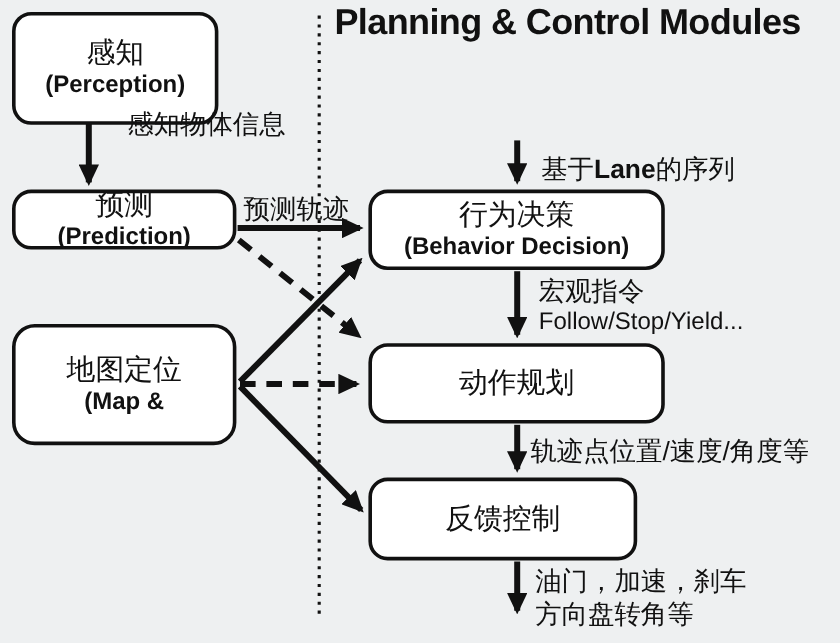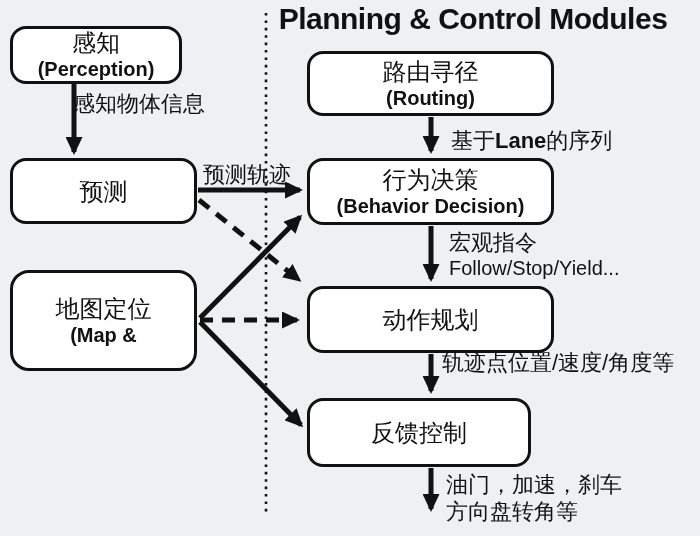--- a/index.html
+++ b/index.html
@@ -38,22 +38,22 @@
     color:var(--stroke);
     white-space:nowrap;
   }
   .node .en{
     font-size:20px;
     font-weight:bold;
     line-height:25px;
     color:var(--stroke);
     white-space:nowrap;
   }
-  #perception-box{left:10px;top:10px;width:172px;height:58px;margin-top:16px;}
-  #prediction-box{left:10px;top:158px;width:187px;height:66px;}
+  #perception-box{left:10px;top:10px;width:172px;height:94px;}
+  #prediction-box{left:10px;top:158px;width:187px;height:50px;}
   #map-box{left:10px;top:270px;width:187px;height:101px;border-radius:19px;}
   #routing-box{left:307px;top:51px;width:247px;height:65px;}
   #behavior-box{left:307px;top:158px;width:247px;height:67px;}
   #motion-box{left:307px;top:286px;width:247px;height:67px;}
   #feedback-box{left:307px;top:398px;width:224px;height:69px;}
 
   .diagram-title{
     position:absolute;
     left:268px;top:2px;width:410px;
     text-align:center;
@@ -64,26 +64,26 @@
     z-index:3;
   }
   .edge-label{
     position:absolute;
     font-size:22px;
     line-height:28px;
     white-space:nowrap;
     z-index:3;
     color:var(--stroke);
   }
-  #label-perception-prediction{left:73px;top:90px;}
+  #label-perception-prediction{left:106px;top:90px;}
   #label-prediction-behavior{left:203px;top:161px;}
   #label-routing-behavior{left:451px;top:127px;}
   #label-behavior-motion-zh{left:449px;top:229px;}
   #label-behavior-motion-en{left:449px;top:254px;font-size:20px;font-weight:normal;}
-  #label-motion-feedback{left:442px;top:349px;}
+  #label-motion-feedback{left:442px;top:362px;}
   #label-feedback-output{left:446px;top:471px;line-height:27px;}
   .bold-latin{font-weight:bold;}
   #arrow-layer{
     position:absolute;left:0;top:0;width:700px;height:536px;
     z-index:1;
     pointer-events:none;
   }
 </style>
 </head>
 <body>
@@ -111,31 +111,28 @@
     <line x1="200" y1="320" x2="297" y2="320" stroke="#111111" stroke-width="5" stroke-dasharray="13 9" marker-end="url(#ah)"></line>
   </svg>
 
   <div class="node" id="perception-box">
     <div class="zh">感知</div>
     <div class="en">(Perception)</div>
   </div>
 
   <div class="node" id="prediction-box">
     <div class="zh">预测</div>
+    <div class="en">(Prediction)</div>
   </div>
 
   <div class="node" id="map-box">
     <div class="zh">地图定位</div>
     <div class="en">(Map &amp;</div>
   </div>
 
-  <div class="node" id="routing-box">
-    <div class="zh">路由寻径</div>
-    <div class="en">(Routing)</div>
-  </div>
 
   <div class="node" id="behavior-box">
     <div class="zh">行为决策</div>
     <div class="en">(Behavior Decision)</div>
   </div>
 
   <div class="node" id="motion-box">
     <div class="zh">动作规划</div>
   </div>
 

